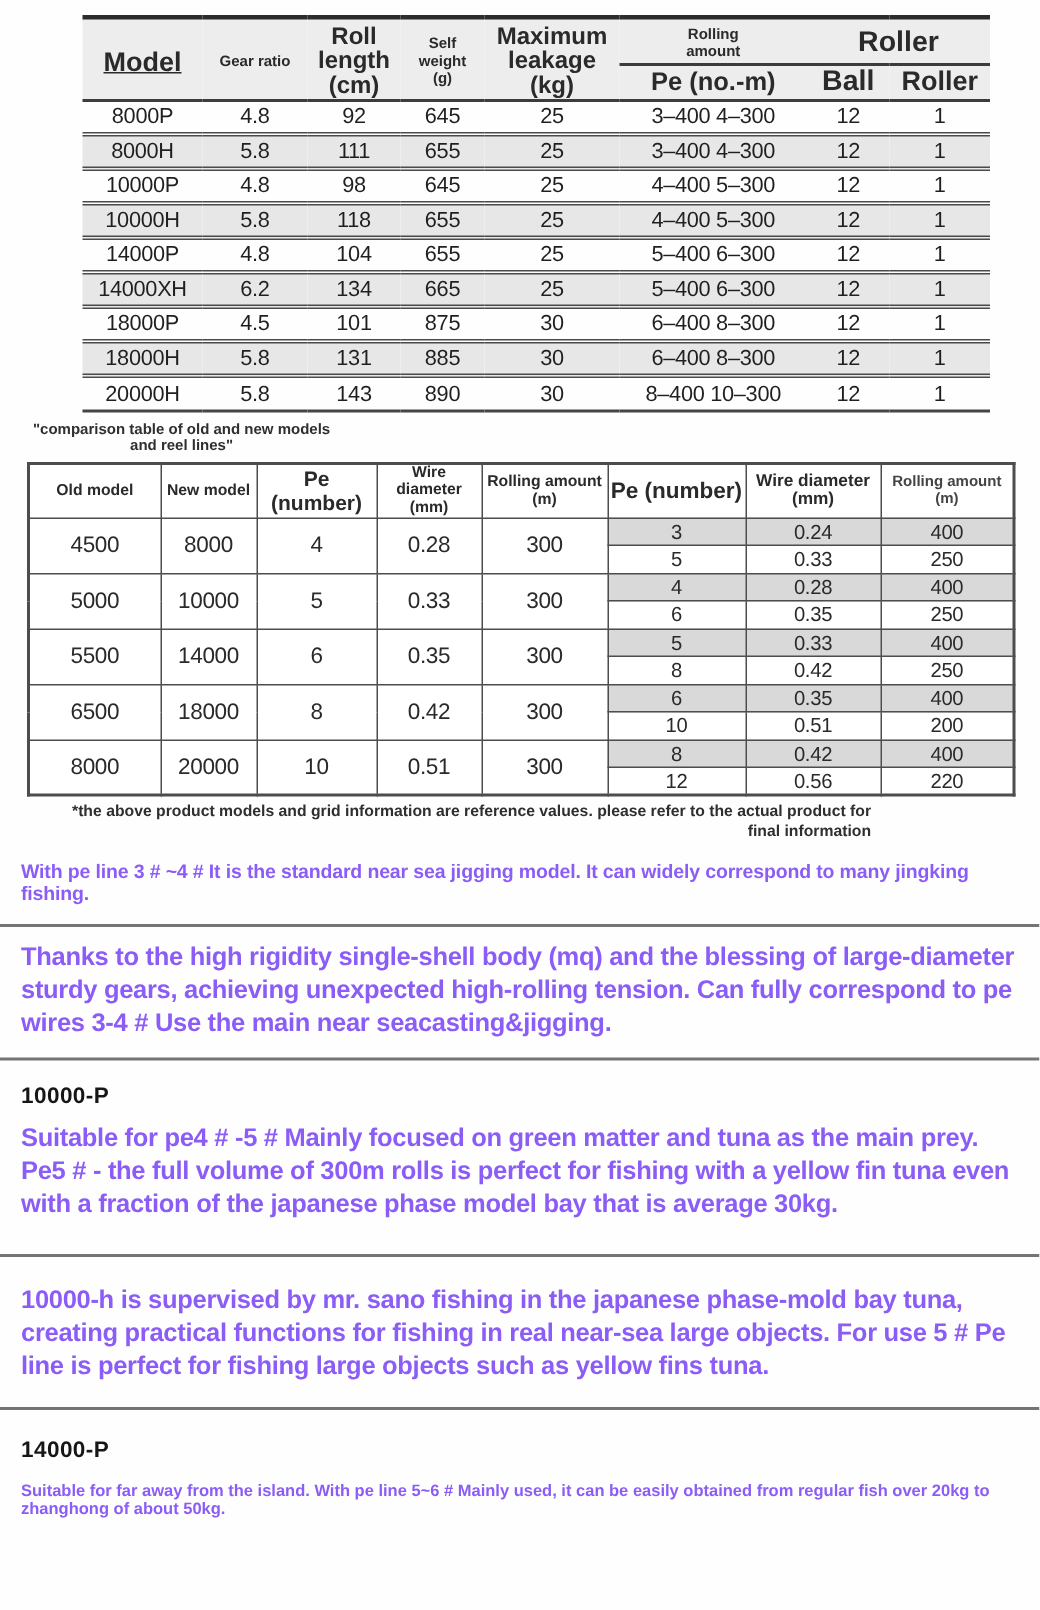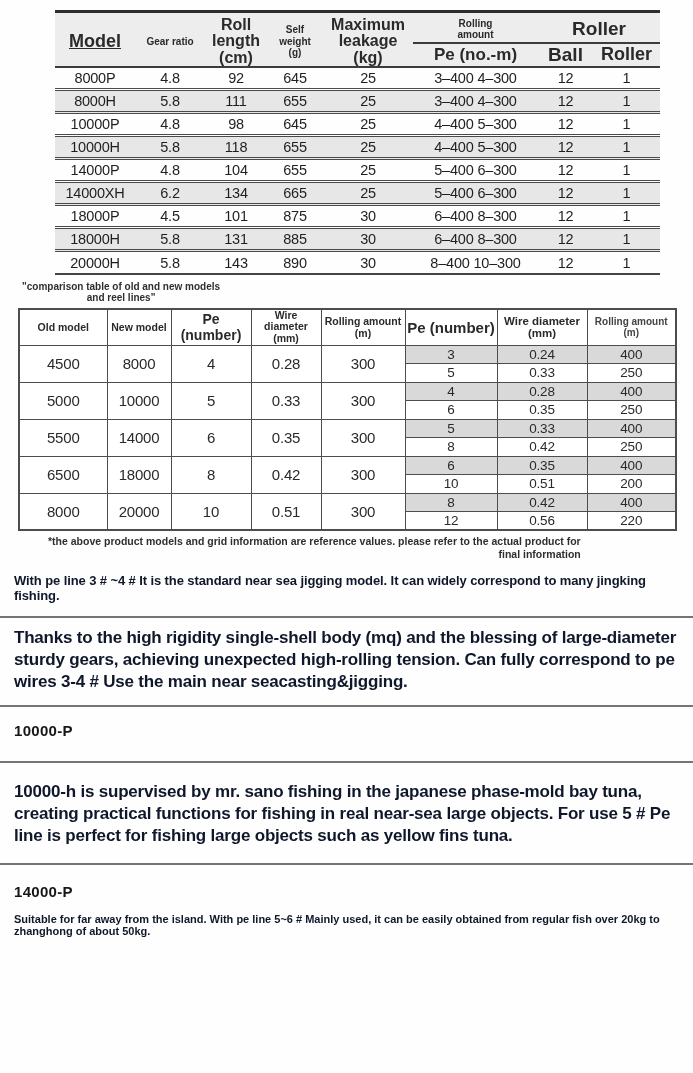--- a/index.html
+++ b/index.html
@@ -78,21 +78,21 @@
   table.comp td.main { font-size: 15px; letter-spacing: -0.2px; }
   table.comp td.sub  { font-size: 13.5px; height: 18.5px; letter-spacing: -0.2px; }
   table.comp td.shade { background: #d9d9d9; }
 
   
   .sections { padding: 0 14px; }
   .sec-heading {
     font-size: 15px; font-weight: 600; color: #161616;
     letter-spacing: 0.3px;
   }
-  .sec-body { color: #0f172a; font-weight: 700; }
+  .sec-body { color: #8b5cf6; font-weight: 700; }
   .sec-body.small  { font-size: 13px;  letter-spacing: -0.1px; }
   .sec-body.large  { font-size: 17px;  line-height: 22px; letter-spacing: -0.2px; }
   .sec-body.xsmall { font-size: 11px;  letter-spacing: 0; }
   .divider {
     height: 2px; background: #757575; width: 693px;
     margin-left: -14px;
   }
   .mt-h1 { margin-top: 16px; }
   .mt-b1 { margin-top: 13px; }
   .mt-d1 { margin-top: 13px; }
@@ -350,20 +350,21 @@
 
 <div class="sections">
 
   <div class="sec-body small mt-b1">With pe line 3 # ~4 # It is the standard near sea jigging model. It can widely correspond to many jingking fishing.</div>
   <div class="divider mt-d1"></div>
 
   <div class="sec-body large mt-b2">Thanks to the high rigidity single-shell body (mq) and the blessing of large-diameter sturdy gears, achieving unexpected high-rolling tension. Can fully correspond to pe wires 3-4 # Use the main near seacasting&amp;jigging.</div>
   <div class="divider mt-d2"></div>
 
   <div class="sec-heading mt-h3">10000-P</div>
+  <div class="sec-body large mt-b3">Suitable for pe4 # -5 # Mainly focused on green matter and tuna as the main prey. Pe5 # - the full volume of 300m rolls is perfect for fishing with a yellow fin tuna even with a fraction of the japanese phase model bay that is average 30kg.</div>
   <div class="divider mt-d3"></div>
 
   <div class="sec-body large mt-b4">10000-h is supervised by mr. sano fishing in the japanese phase-mold bay tuna, creating practical functions for fishing in real near-sea large objects. For use 5 # Pe line is perfect for fishing large objects such as yellow fins tuna.</div>
   <div class="divider mt-d4"></div>
 
   <div class="sec-heading mt-h5">14000-P</div>
   <div class="sec-body xsmall mt-b5">Suitable for far away from the island. With pe line 5~6 # Mainly used, it can be easily obtained from regular fish over 20kg to zhanghong of about 50kg.</div>
 
 </div>
 

